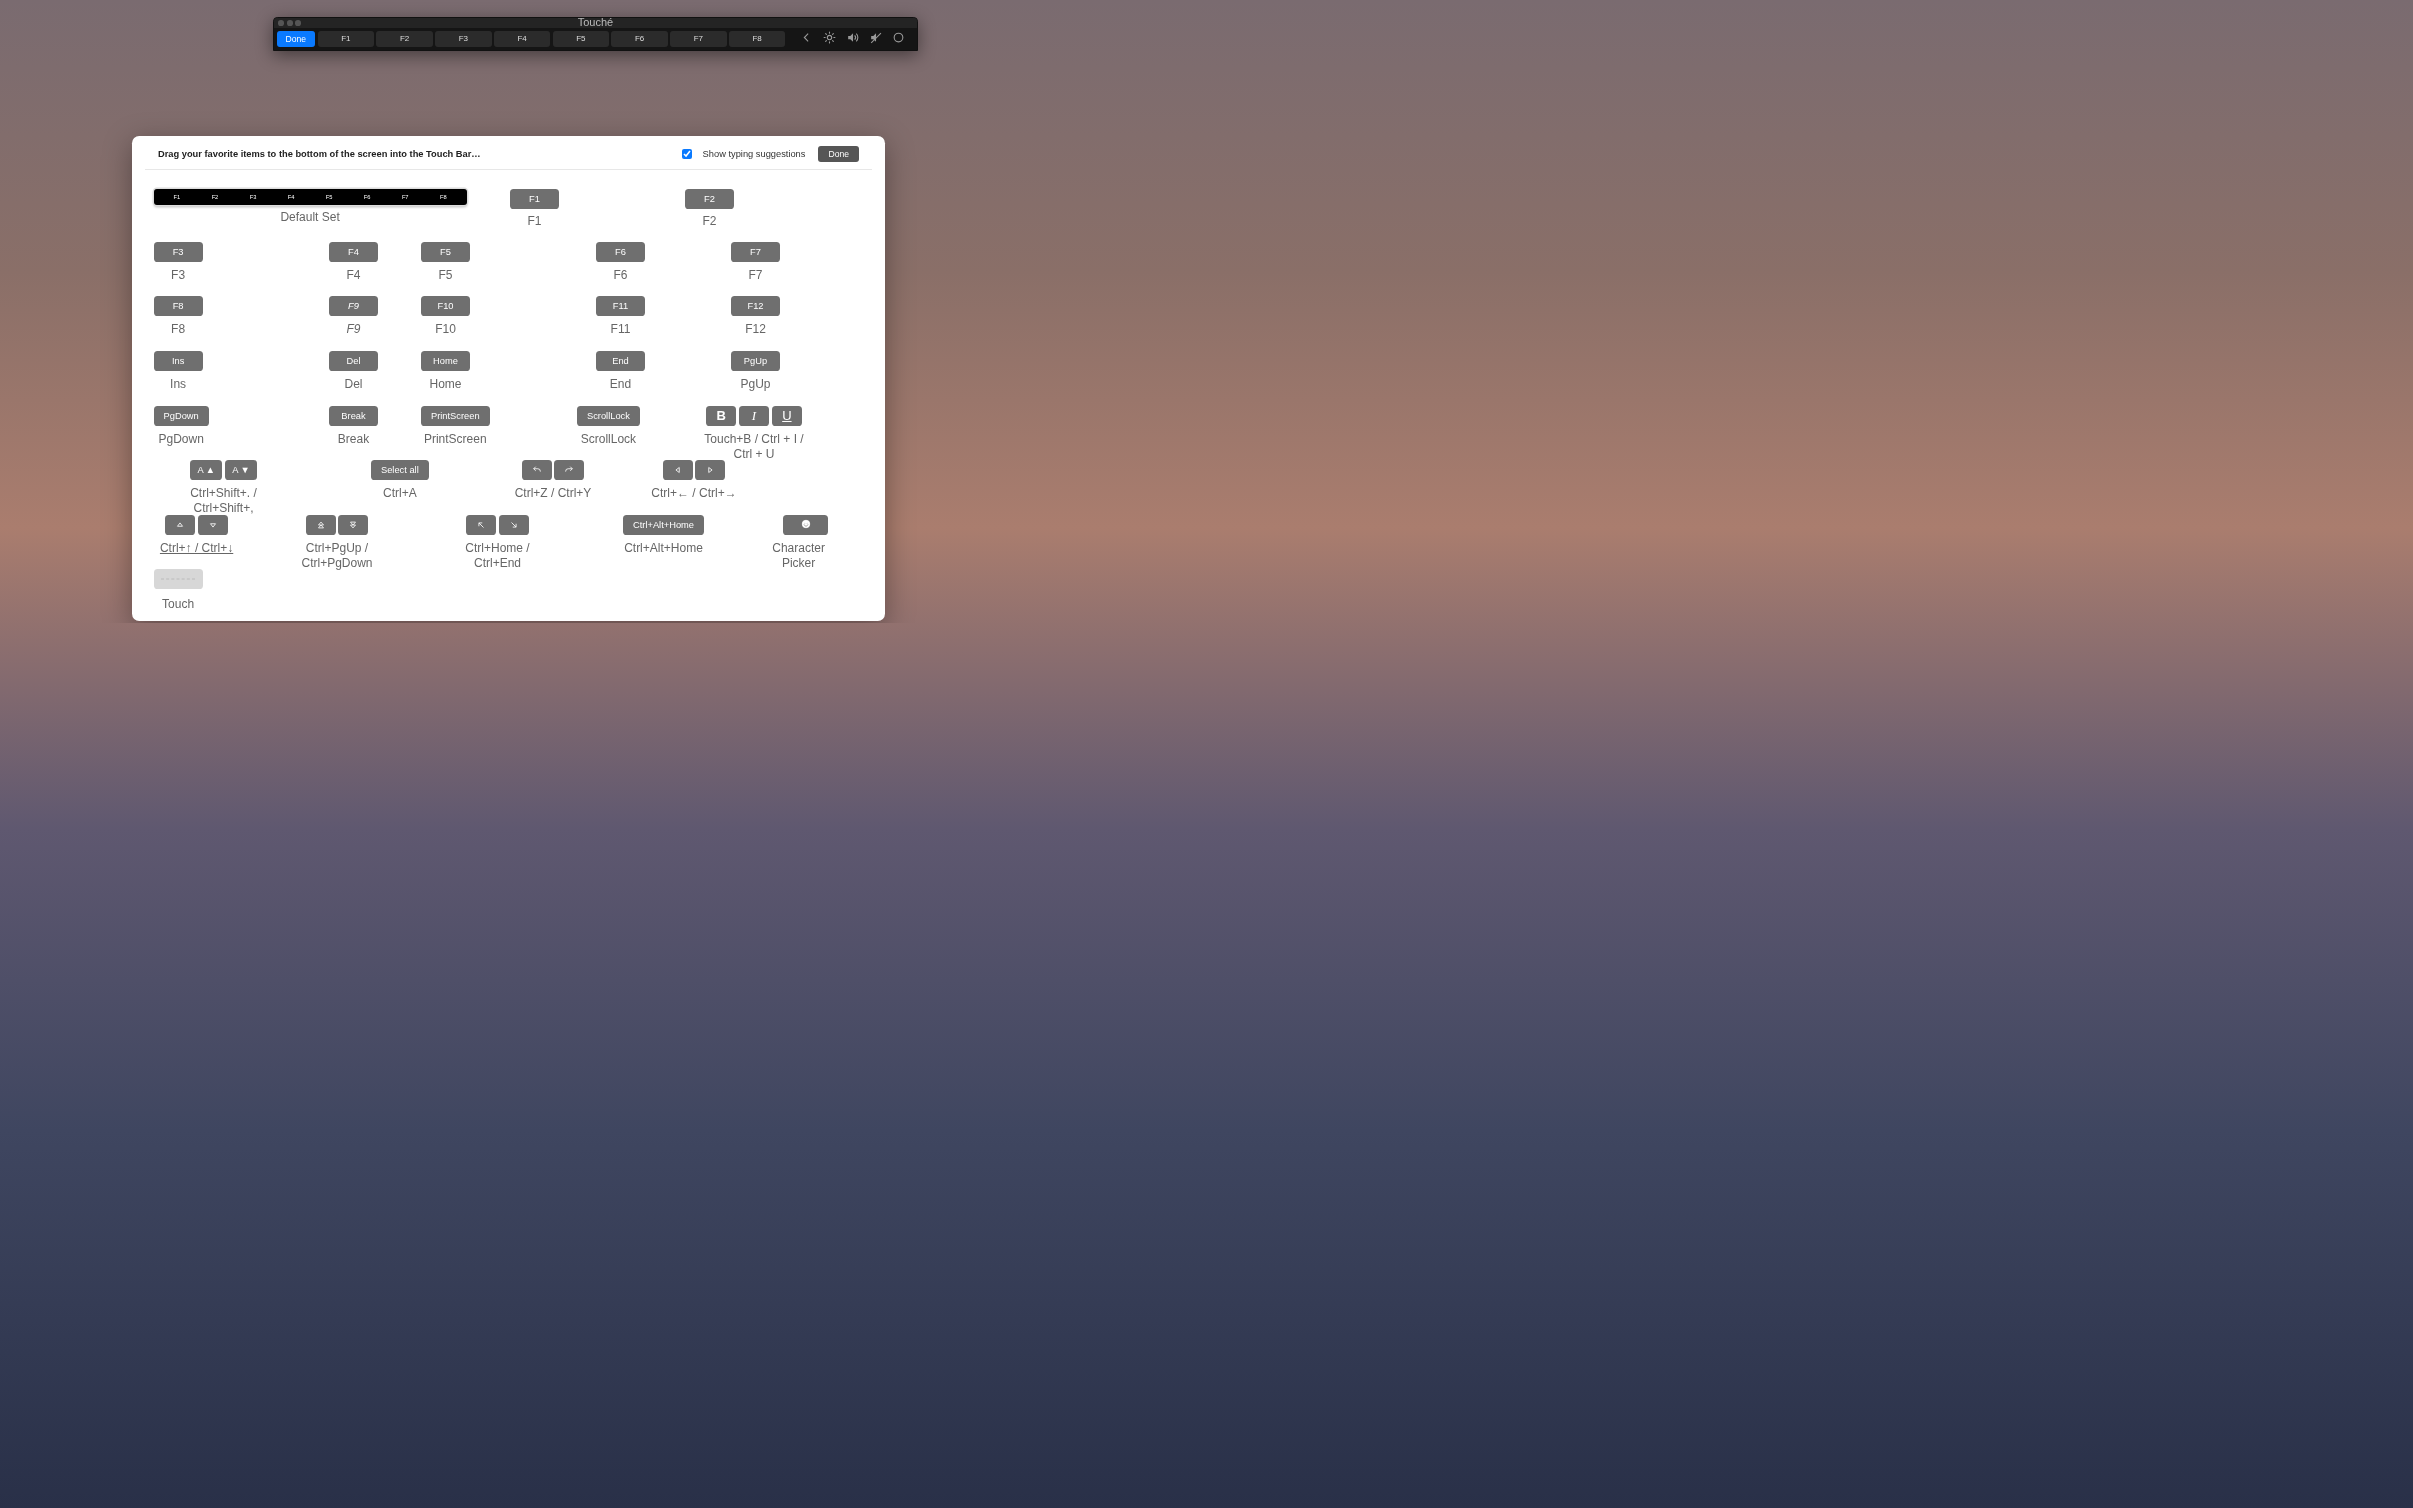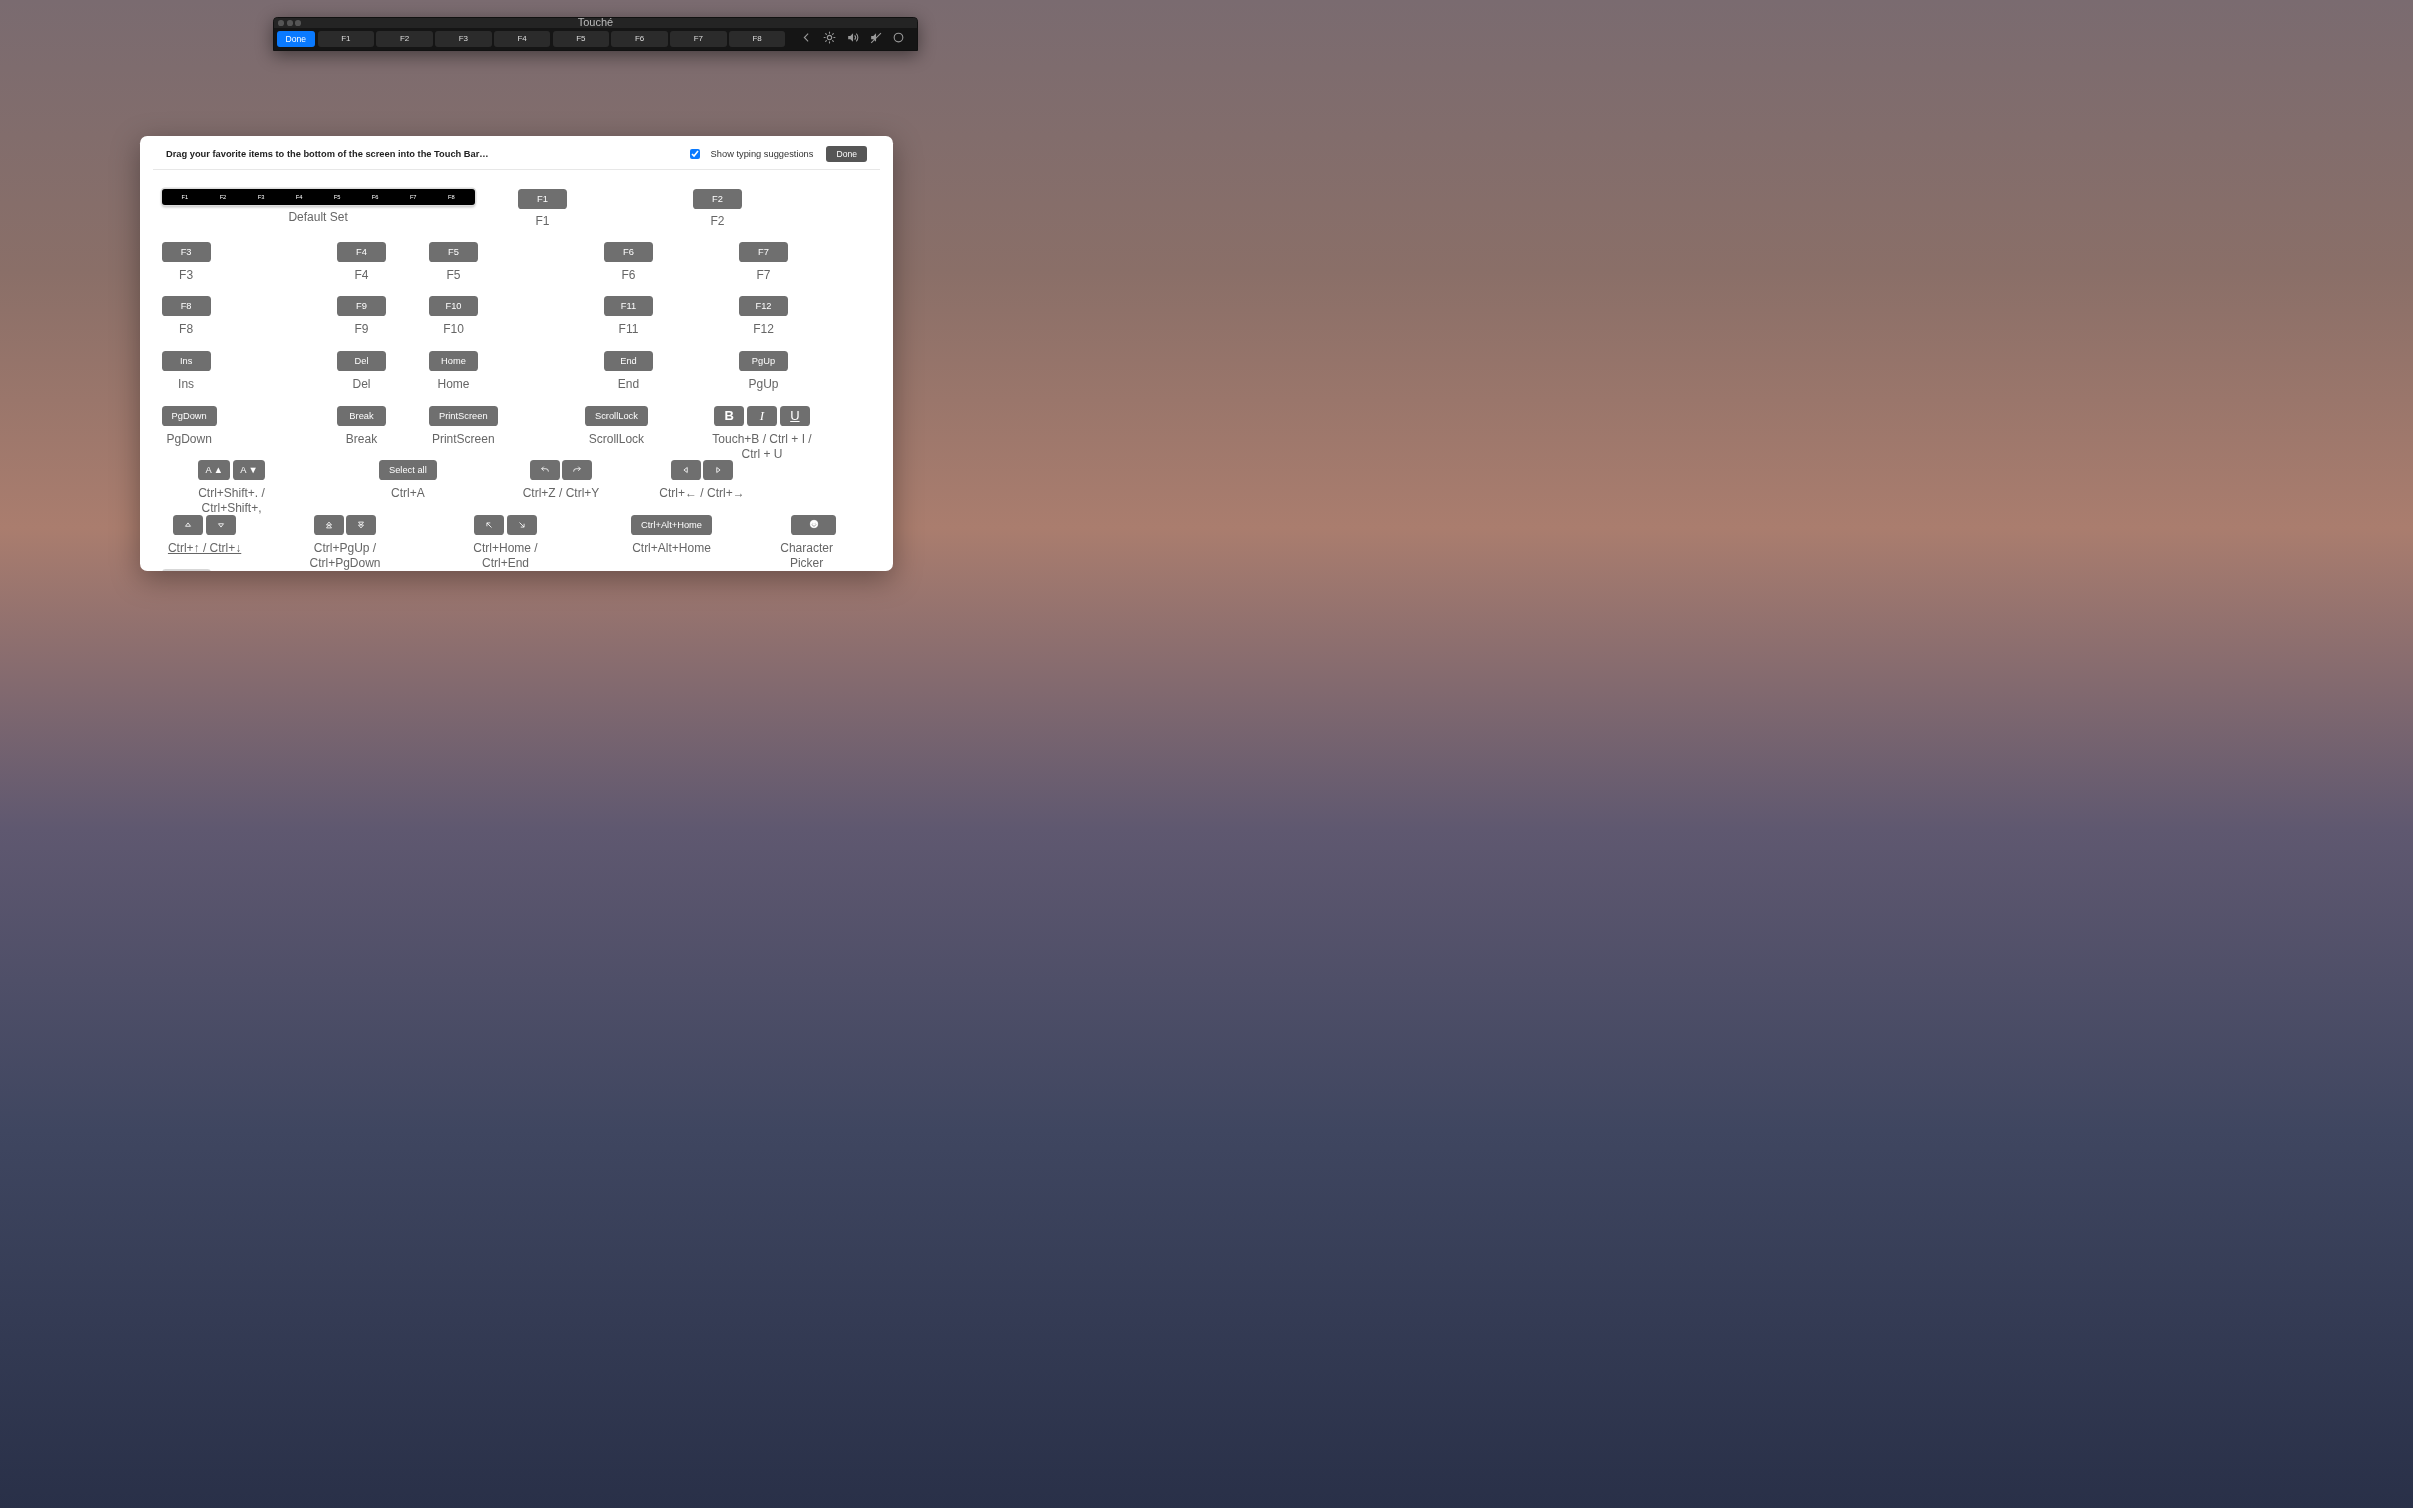--- a/index.html
+++ b/index.html
@@ -91,23 +91,23 @@
   .tb-ctrlstrip .glyph {
     color: #999;
     width: 16px;
     text-align: center;
   }
 
   
   .panel {
     position: absolute;
     top: 136px;
-    left: 140px;
+    left: 132px;
     width: 753px;
-    height: 435px;
+    height: 485px;
     background: #fff;
     border-radius: 7.2px;
     box-shadow: 0 7.2px 29px rgba(0,0,0,.35);
     overflow: hidden;
   }
   .panel-header {
     padding: 10px 13px 7.2px 13px;
     display: flex;
     align-items: center;
     border-bottom: 0.7px solid #e7e7e7;
@@ -370,21 +370,21 @@
           </div>
         <div class="cap">F7</div>
       </div>
 
       <div class="tb-item" style="left:8.6px; top:113px;">
         <div class="chip">
             <span>F8</span>
           </div>
         <div class="cap">F8</div>
       </div>
-      <div class="tb-item" style="left:184px; top:113px;">
+      <div class="tb-item" style="left:184px; top:113px;font-style:italic;">
         <div class="chip">
             <span>F9</span>
           </div>
         <div class="cap">F9</div>
       </div>
       <div class="tb-item" style="left:276px; top:113px;">
         <div class="chip">
             <span>F10</span>
           </div>
         <div class="cap">F10</div>

